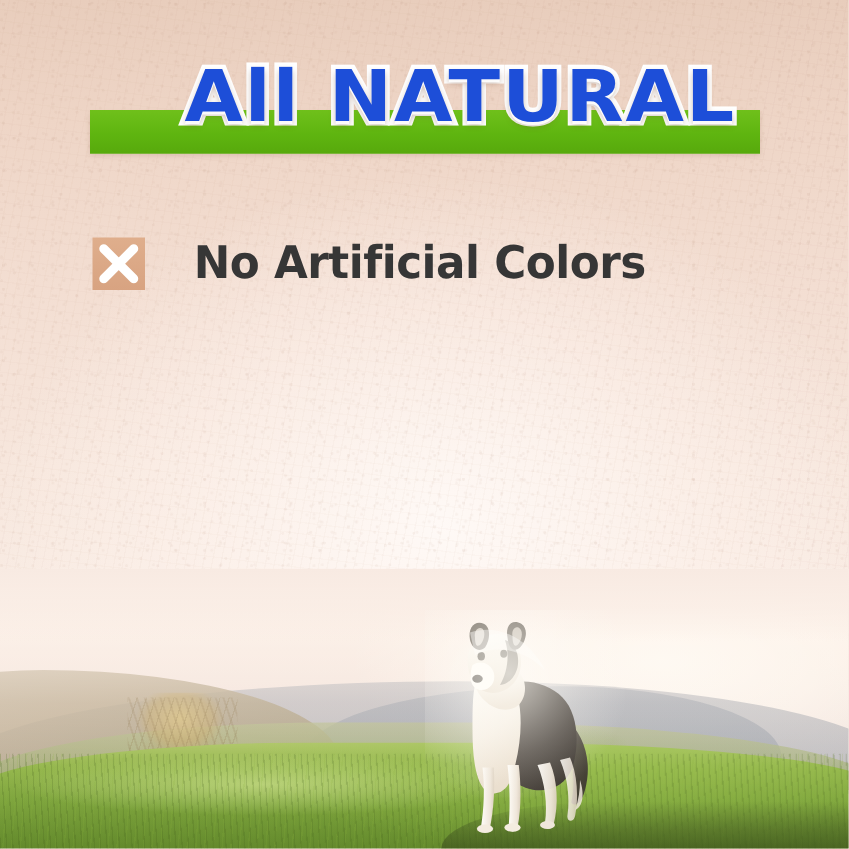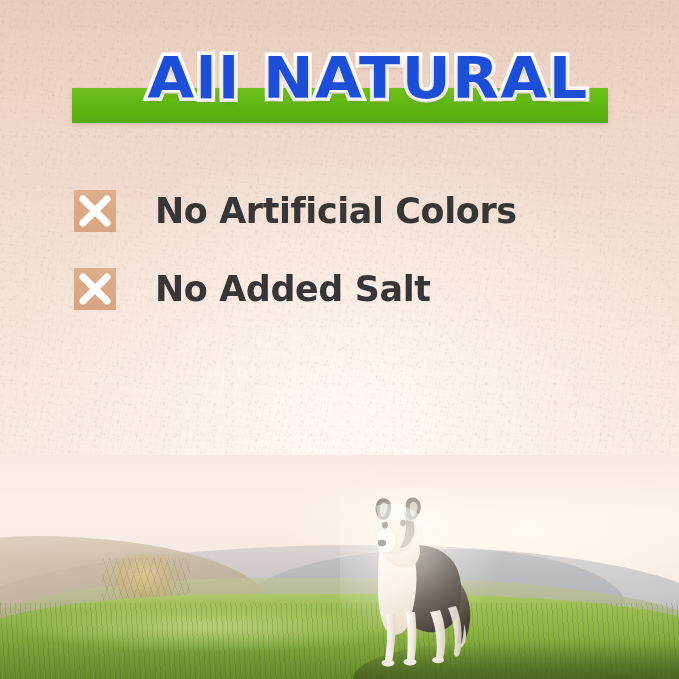--- a/index.html
+++ b/index.html
@@ -327,31 +327,20 @@
             <line x1="9" y1="9" x2="33" y2="33"></line>
             <line x1="33" y1="9" x2="9" y2="33"></line>
           </g>
         </svg>
       </div>
       <div class="claim-label">No Artificial Colors</div>
     </div>
 
 
 
-    <div class="claim-row">
-      <div class="x-box">
-        <svg viewBox="0 0 42 42" aria-hidden="true">
-          <g stroke="#ffffff" stroke-width="7.2" stroke-linecap="round">
-            <line x1="9" y1="9" x2="33" y2="33"></line>
-            <line x1="33" y1="9" x2="9" y2="33"></line>
-          </g>
-        </svg>
-      </div>
-      <div class="claim-label">No Added Salt</div>
-    </div>
 
   </div>
 
   <div class="photo">
     <div class="photo-sky"></div>
     <div class="glow"></div>
     <div class="hill-far"></div>
     <div class="hill-far2"></div>
     <div class="hill-left"></div>
     <div class="ridge-mid"></div>

